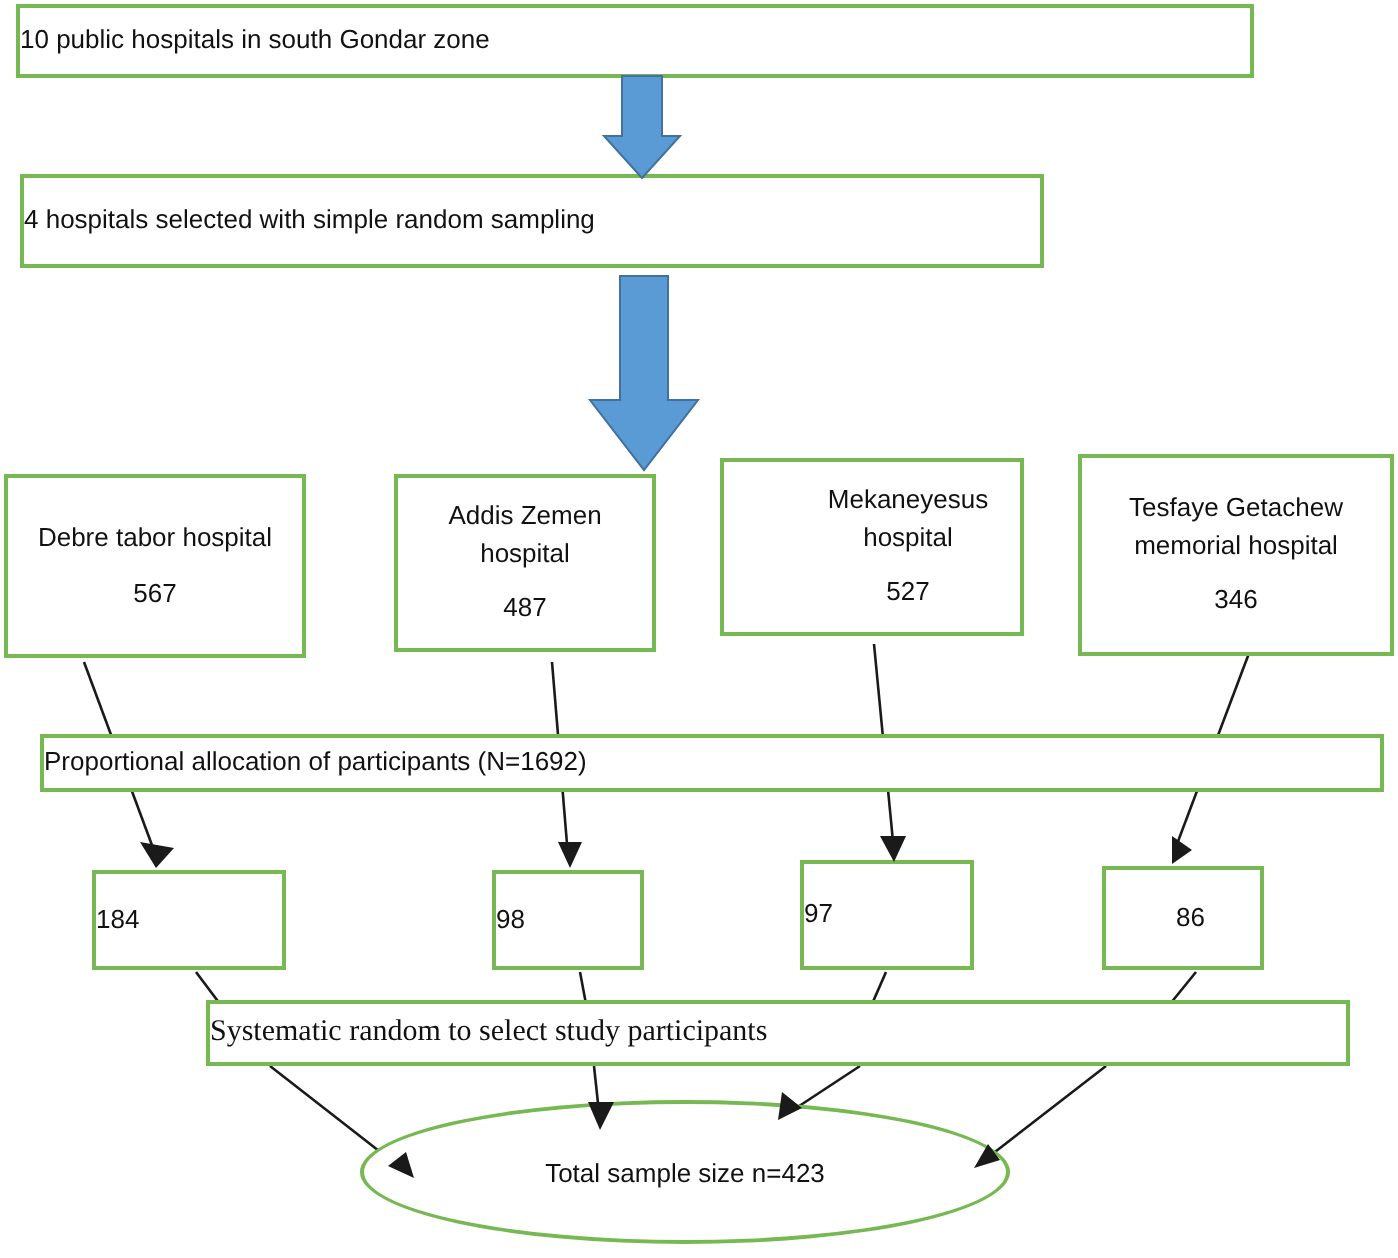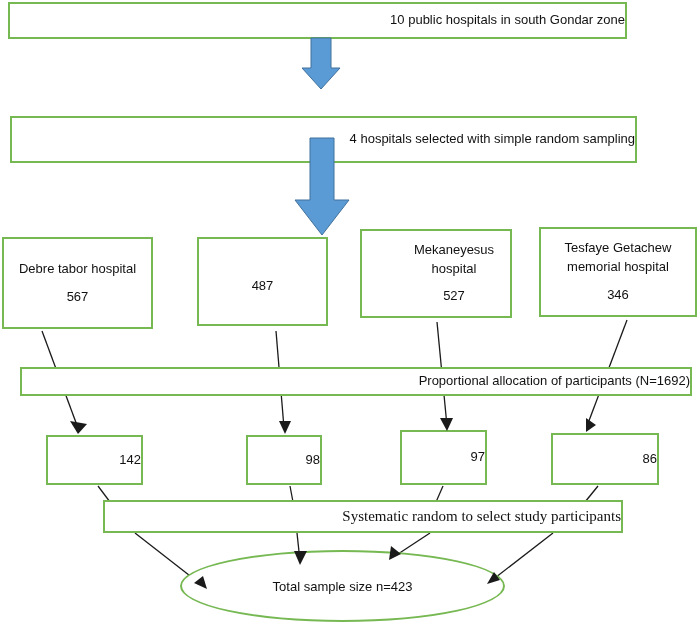--- a/index.html
+++ b/index.html
@@ -15,21 +15,21 @@
     font-family: "Liberation Sans", sans-serif;
     overflow: hidden;
   }
   .node {
     position: absolute;
     box-sizing: border-box;
     border: 2px solid #76B852;
     background: #ffffff;
     display: flex;
     align-items: center;
-    justify-content: flex-end;
+    justify-content: flex-start;
     text-align: center;
     color: #111111;
     font-size: 13px;
     line-height: 1.45;
     z-index: 3;
   }
   .node-stack {
     flex-direction: column;
     justify-content: center;
     padding: 2px 4px;
@@ -99,61 +99,62 @@
       <line x1="297" y1="533" x2="300" y2="561"></line>
       <line x1="430" y1="533" x2="392" y2="558"></line>
       <line x1="553" y1="533" x2="491" y2="581"></line>
     </g>
   </svg>
 
   <div class="node" style="left:8px; top:2px; width:619px; height:37px;">
     <span>10 public hospitals in south Gondar zone</span>
   </div>
 
-  <div class="node" style="left:10px; top:87px; width:627px; height:47px;margin-top:29px;">
+  <div class="node" style="left:10px; top:87px; width:512px; height:47px;">
     <span>4 hospitals selected with simple random sampling</span>
   </div>
 
   <div class="node node-stack" style="left:2px; top:237px; width:151px; height:92px;">
     <span class="name">Debre tabor hospital</span>
     <span class="count">567</span>
   </div>
 
   <div class="node node-stack" style="left:197px; top:237px; width:131px; height:89px;">
+    <span class="name">Addis Zemen hospital</span>
     <span class="count">487</span>
   </div>
 
   <div class="node node-stack" style="left:360px; top:229px; width:152px; height:89px;padding-left:40px;">
     <span class="name">Mekaneyesus hospital</span>
     <span class="count">527</span>
   </div>
 
-  <div class="node node-stack" style="left:539px; top:227px; width:158px; height:90px;">
+  <div class="node node-stack" style="left:539px; top:227px; width:158px; height:101px;">
     <span class="name">Tesfaye Getachew memorial hospital</span>
     <span class="count">346</span>
   </div>
 
   <div class="node" style="left:20px; top:367px; width:672px; height:29px;">
     <span>Proportional allocation of participants (N=1692)</span>
   </div>
 
   <div class="node" style="left:46px; top:435px; width:97px; height:50px;">
-    <span>142</span>
+    <span>184</span>
   </div>
   <div class="node" style="left:246px; top:435px; width:76px; height:50px;">
     <span>98</span>
   </div>
-  <div class="node" style="left:400px; top:430px; width:87px; height:55px;padding-left:43px;">
+  <div class="node" style="left:400px; top:430px; width:87px; height:55px;">
     <span>97</span>
   </div>
-  <div class="node" style="left:551px; top:433px; width:108px; height:52px;">
+  <div class="node" style="left:551px; top:433px; width:81px; height:52px;padding-left:35px;">
     <span>86</span>
   </div>
 
-  <div class="node serif-node" style="left:103px; top:500px; width:520px; height:33px;">
+  <div class="node serif-node" style="left:103px; top:500px; width:572px; height:33px;">
     <span>Systematic random to select study participants</span>
   </div>
 
   <div class="ellipse-node" style="left:180px; top:550px; width:325px; height:72px;">
     <span>Total sample size n=423</span>
   </div>
 
   <svg class="arrow-layer" viewBox="0 0 699 629">
 
     <polygon points="311,38 331,38 331,68 340,68 321,89 302,68 311,68" fill="#5B9BD5" stroke="#41719C" stroke-width="1"></polygon>

